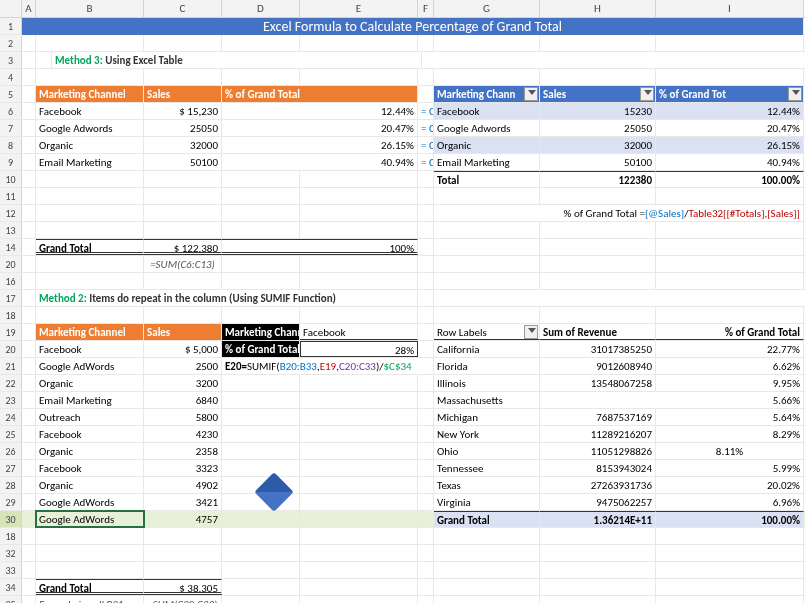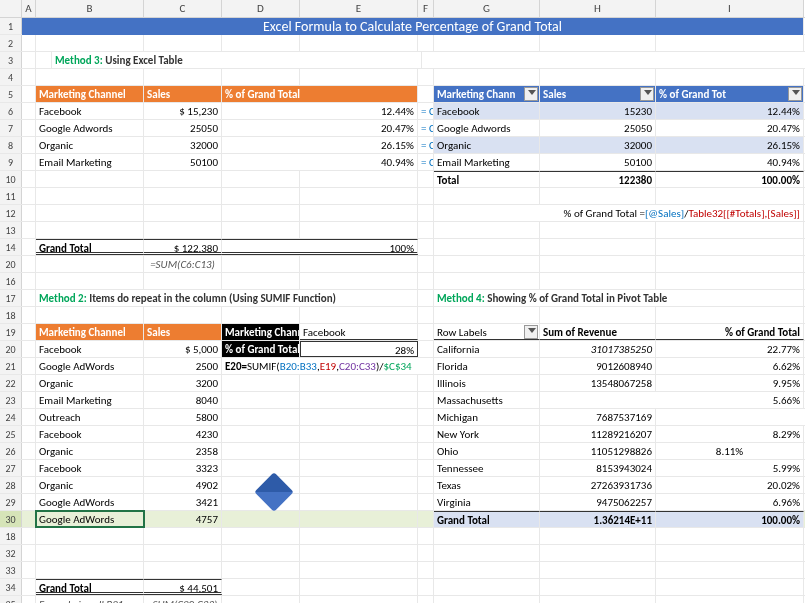--- a/index.html
+++ b/index.html
@@ -220,21 +220,20 @@
       <div class="cell" style="width: 16px;"></div>
       <div class="cell" style="width: 106px;"></div>
       <div class="cell" style="width: 116px;"></div>
       <div class="cell" style="width: 148px;"></div>
     </div>
     <div class="row">
       <div class="cell rh">17</div>
       <div class="cell" style="width: 14px;"></div>
       <div class="cell" style="width: 382px;"><span class="method">Method 2:</span><span class="method-desc"> Items do repeat in the column (Using SUMIF Function)</span></div>
       <div class="cell" style="width: 16px;"></div>
-      <div class="cell" style="width: 370px;"><span class="method">Method 4:</span><span class="method-desc"> Showing % of Grand Total in Pivot Table</span></div>
     </div>
     <div class="row">
       <div class="cell rh">18</div>
       <div class="cell" style="width: 14px;"></div>
       <div class="cell" style="width: 108px;"></div>
       <div class="cell" style="width: 78px;"></div>
       <div class="cell" style="width: 78px;"></div>
       <div class="cell" style="width: 118px;"></div>
       <div class="cell" style="width: 16px;"></div>
       <div class="cell" style="width: 106px;"></div>
@@ -255,21 +254,21 @@
     </div>
     <div class="row">
       <div class="cell rh">20</div>
       <div class="cell" style="width: 14px;"></div>
       <div class="cell" style="width: 108px;">Facebook</div>
       <div class="cell r" style="width: 78px;">$          5,000</div>
       <div class="cell hdr-black r" style="width: 78px;">% of Grand Total:</div>
       <div class="cell r" style="width: 118px; border: 1px solid rgb(51, 51, 51);">28%</div>
       <div class="cell" style="width: 16px;"></div>
       <div class="cell" style="width: 106px;">California</div>
-      <div class="cell r" style="width: 116px; font-style: italic;">31017385250</div>
+      <div class="cell r" style="width: 116px;">31017385250</div>
       <div class="cell r" style="width: 148px; text-align: right;">22.77%</div>
     </div>
     <div class="row">
       <div class="cell rh">21</div>
       <div class="cell" style="width: 14px;"></div>
       <div class="cell" style="width: 108px;">Google AdWords</div>
       <div class="cell r" style="width: 78px;">2500</div>
       <div class="cell" style="width: 212px;"><b>E20=</b>SUMIF(<span class="formula-blue">B20:B33</span>,<span class="formula-red">E19</span>,<span class="formula-purple">C20:C33</span>)/<span class="formula-green">$C$34</span></div>
       <div class="cell" style="width: 106px;">Florida</div>
       <div class="cell r" style="width: 116px;">9012608940</div>
@@ -284,38 +283,39 @@
       <div class="cell" style="width: 118px;"></div>
       <div class="cell" style="width: 16px;"></div>
       <div class="cell" style="width: 106px;">Illinois</div>
       <div class="cell r" style="width: 116px;">13548067258</div>
       <div class="cell r" style="width: 148px;">9.95%</div>
     </div>
     <div class="row">
       <div class="cell rh">23</div>
       <div class="cell" style="width: 14px;"></div>
       <div class="cell" style="width: 108px;">Email Marketing</div>
-      <div class="cell r" style="width: 78px;">8040</div>
+      <div class="cell r" style="width: 78px;">6840</div>
       <div class="cell" style="width: 78px;"></div>
       <div class="cell" style="width: 118px;"></div>
       <div class="cell" style="width: 16px;"></div>
       <div class="cell" style="width: 106px;">Massachusetts</div>
       <div class="cell r" style="width: 116px; margin-top: 45px;">7714875801</div>
       <div class="cell r" style="width: 148px;">5.66%</div>
     </div>
     <div class="row">
       <div class="cell rh">24</div>
       <div class="cell" style="width: 14px;"></div>
       <div class="cell" style="width: 108px;">Outreach</div>
       <div class="cell r" style="width: 78px;">5800</div>
       <div class="cell" style="width: 78px;"></div>
       <div class="cell" style="width: 118px;"></div>
       <div class="cell" style="width: 16px;"></div>
       <div class="cell" style="width: 106px;">Michigan</div>
       <div class="cell r" style="width: 116px;">7687537169</div>
+      <div class="cell r" style="width: 148px;">5.64%</div>
     </div>
     <div class="row">
       <div class="cell rh">25</div>
       <div class="cell" style="width: 14px;"></div>
       <div class="cell" style="width: 108px;">Facebook</div>
       <div class="cell r" style="width: 78px;">4230</div>
       <div class="cell" style="width: 78px;"></div>
       <div class="cell" style="width: 118px;"></div>
       <div class="cell" style="width: 16px;"></div>
       <div class="cell" style="width: 106px;">New York</div>
@@ -415,21 +415,21 @@
       <div class="cell" style="width: 118px;"></div>
       <div class="cell" style="width: 16px;"></div>
       <div class="cell" style="width: 106px;"></div>
       <div class="cell" style="width: 116px;"></div>
       <div class="cell" style="width: 148px;"></div>
     </div>
     <div class="row">
       <div class="cell rh">34</div>
       <div class="cell" style="width: 14px;"></div>
       <div class="cell tot-border" style="width: 108px; font-weight: bold;">Grand Total</div>
-      <div class="cell r tot-border" style="width: 78px;">$        44,501</div>
+      <div class="cell r tot-border" style="width: 78px;">$        38,305</div>
       <div class="cell" style="width: 78px;"></div>
       <div class="cell" style="width: 118px;"></div>
       <div class="cell" style="width: 16px;"></div>
       <div class="cell" style="width: 106px;"></div>
       <div class="cell" style="width: 116px;"></div>
       <div class="cell" style="width: 148px;"></div>
     </div>
     <div class="row">
       <div class="cell rh">35</div>
       <div class="cell" style="width: 14px;"></div>

